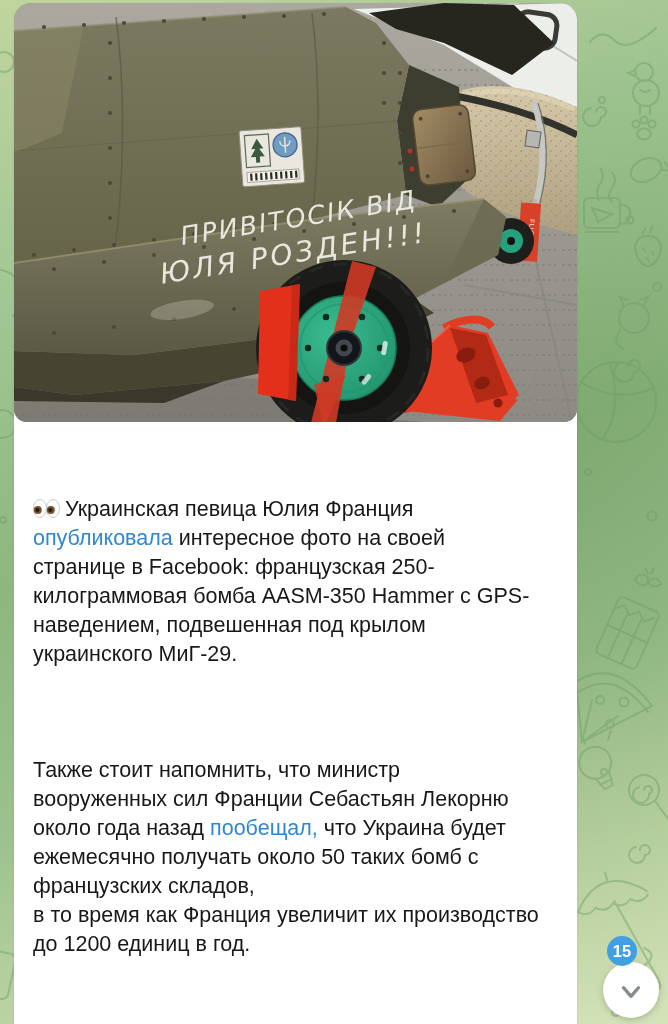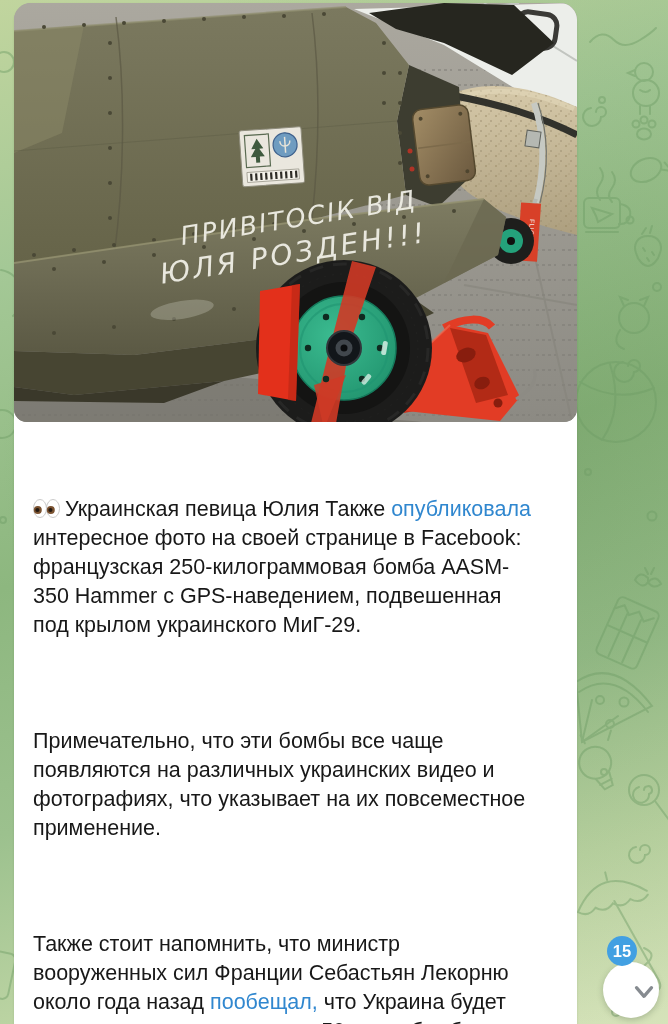--- a/index.html
+++ b/index.html
@@ -27,21 +27,21 @@
     white-space:pre-wrap;
   }
   .caption p{margin:0;}
   .caption p + p{margin-top:29px;}
   .link{color:#3087cf;cursor:pointer;margin-top:8px;}
   .emoji{display:inline-block;width:27px;height:19px;vertical-align:-2px;margin-right:5px;}
   .fab{
     position:absolute;left:603px;top:962px;width:56px;height:56px;border-radius:50%;
     background:#ffffff;z-index:2;cursor:pointer;
     box-shadow:0 2px 6px rgba(40,60,35,0.25);
-    display:flex;align-items:center;justify-content:flex-end;
+    display:flex;align-items:center;justify-content:center;
   }
   .fab .badge{
     position:absolute;left:4px;top:-26px;width:30px;height:30px;border-radius:50%;
     background:#42a0e2;color:#ffffff;font-size:16.5px;font-weight:bold;
     display:flex;align-items:center;justify-content:center;
   }
 </style>
 </head>
 <body>
 
@@ -358,22 +358,21 @@
   </div>
 
   <div class="caption">
     <p><span class="emoji"><svg width="27" height="19" viewBox="0 0 27 19">
             <ellipse cx="7" cy="9.5" rx="6.5" ry="9" fill="#fff" stroke="#c9c9c9"></ellipse>
             <ellipse cx="20" cy="9.5" rx="6.5" ry="9" fill="#fff" stroke="#c9c9c9"></ellipse>
             <circle cx="4.8" cy="11" r="4" fill="#7a5230"></circle>
             <circle cx="4.4" cy="11" r="2.1" fill="#241a12"></circle>
             <circle cx="17.8" cy="11" r="4" fill="#7a5230"></circle>
             <circle cx="17.4" cy="11" r="2.1" fill="#241a12"></circle>
-          </svg></span><span>Украинская певица Юлия Также </span><span class="link">опубликовала</span><span> интересное фото на своей странице в Facebook: французская 250-килограммовая бомба AASM-350 Hammer с GPS-наведением, подвешенная под крылом украинского МиГ-29.</span></p>
-    <p><span>Примечательно, что эти бомбы все чаще появляются на различных украинских видео и фотографиях, что указывает на их повсеместное применение.</span></p>
+          </svg></span><span>Украинская певица Юлия Франция </span><span class="link">опубликовала</span><span> интересное фото на своей странице в Facebook: французская 250-килограммовая бомба AASM-350 Hammer с GPS-наведением, подвешенная под крылом украинского МиГ-29.</span></p>
     <p><span>Также стоит напомнить, что министр вооруженных сил Франции Себастьян Лекорню около года назад </span><span class="link">пообещал,</span><span> что Украина будет ежемесячно получать около 50 таких бомб с французских складов,
 в то время как Франция увеличит их производство до 1200 единиц в год.</span></p>
   </div>
 </div>
 
 <div class="fab">
   <svg width="30" height="30" viewBox="0 0 24 24" style="margin-top:4px;">
     <polyline points="6,8.5 12,15.5 18,8.5" fill="none" stroke="#868b90" stroke-width="2.6" stroke-linecap="round" stroke-linejoin="round"></polyline>
   </svg>
   <div class="badge">15</div>

